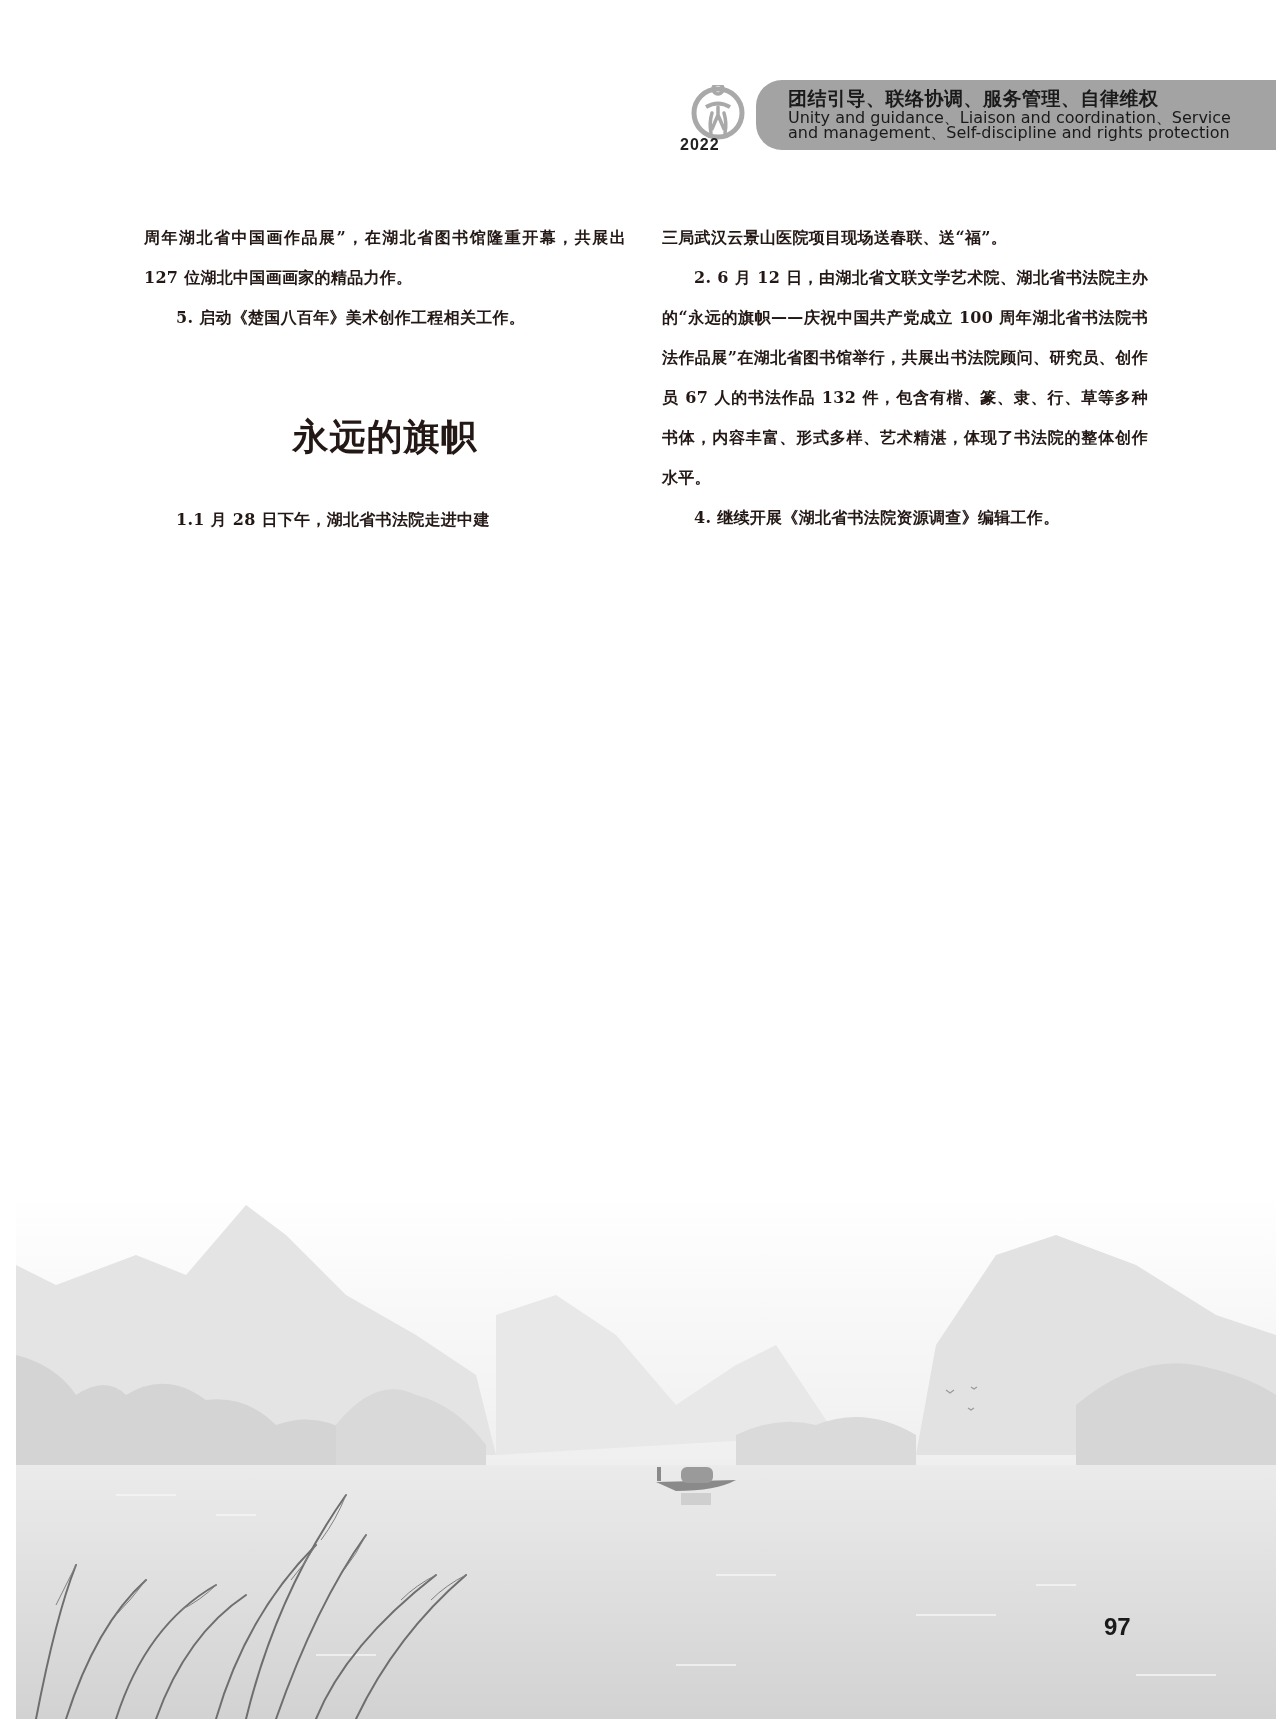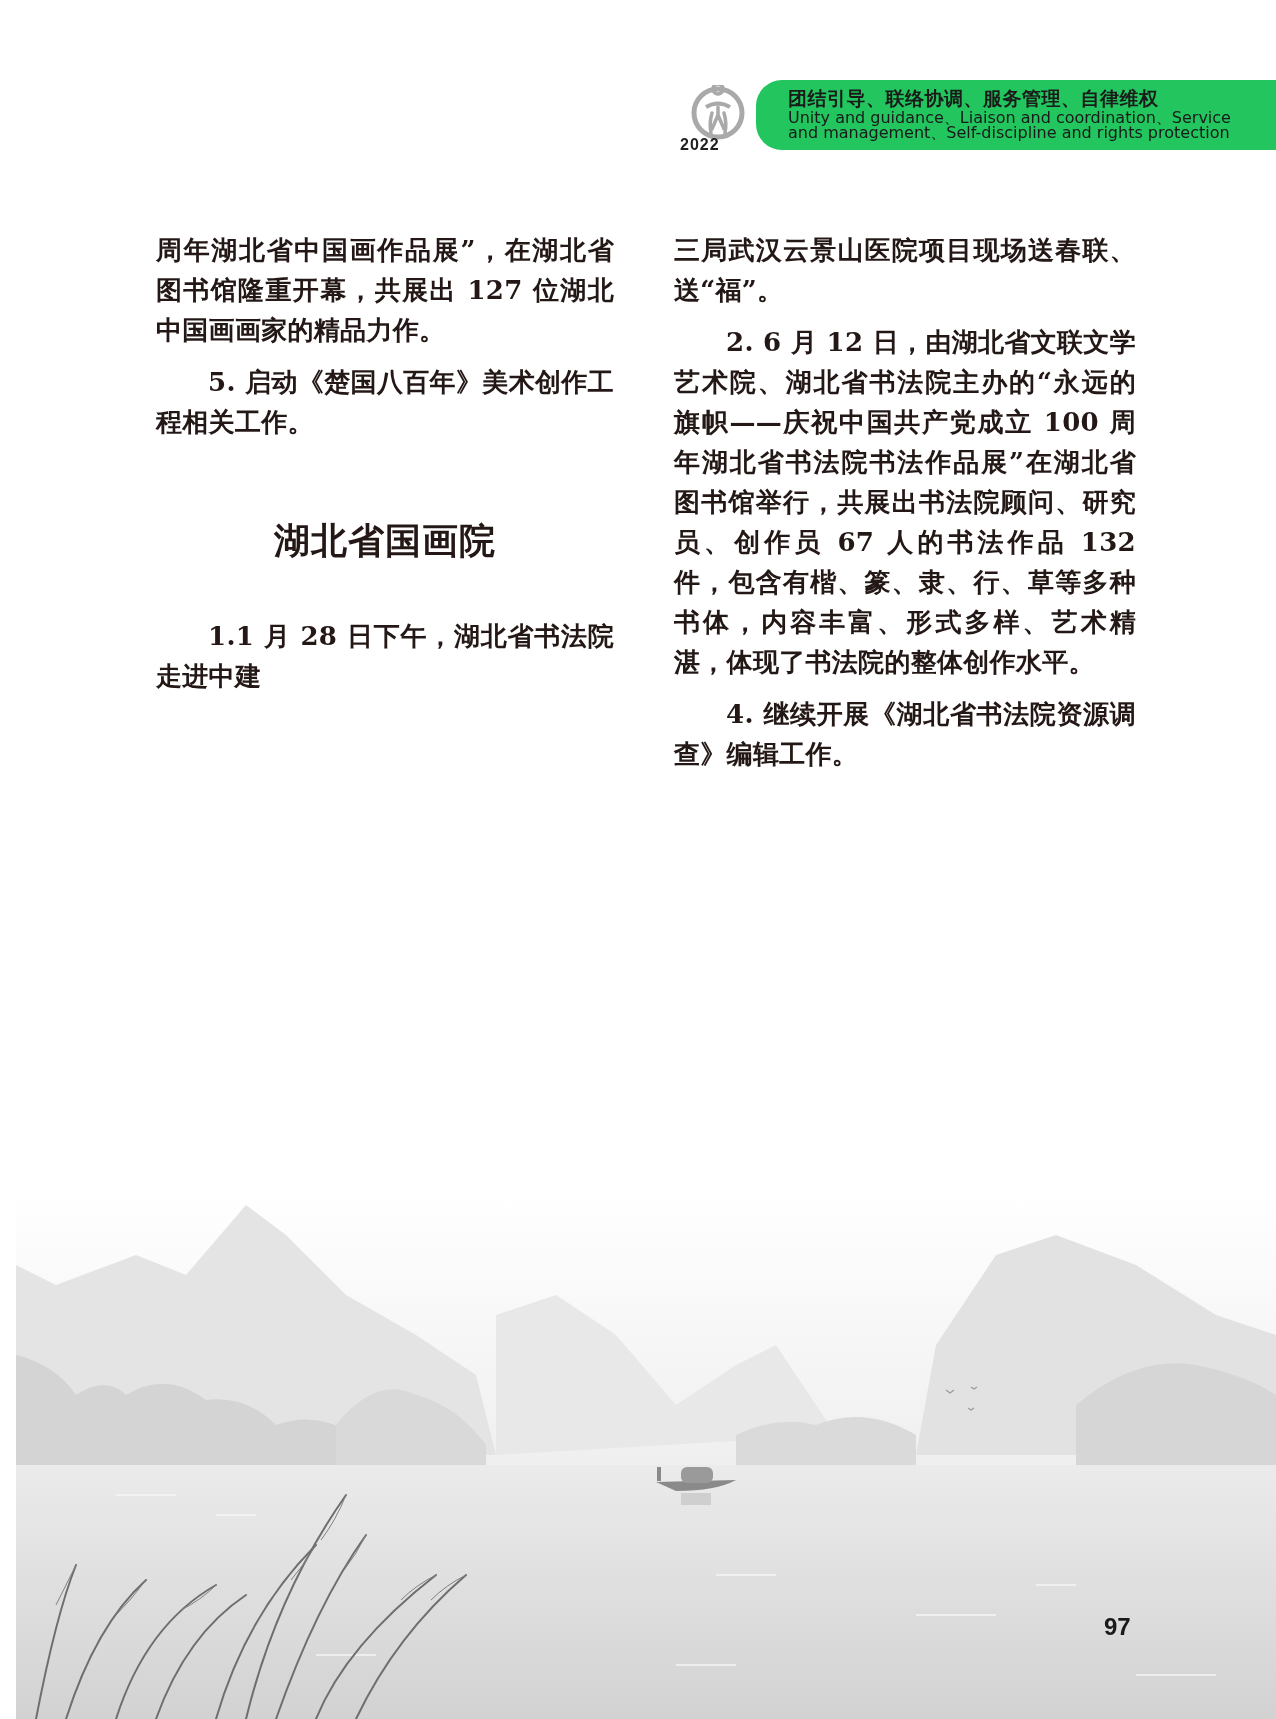--- a/index.html
+++ b/index.html
@@ -12,37 +12,37 @@
   .header { position: absolute; left: 680px; top: 80px; width: 596px; height: 82px; }
   .logo { position: absolute; left: 10px; top: 5px; width: 56px; height: 74px; }
   .logo svg { display: block; }
   .logo-year {
     position: absolute; left: 0; top: 56px; width: 76px; 
     font-family: "Liberation Sans", "DejaVu Sans", sans-serif; font-weight: bold;
     font-size: 16px; letter-spacing: 1px; color: #222;
   }
   .banner {
     position: absolute; left: 76px; top: 0; right: 0; height: 70px;
-    background: #22c55e; border-radius: 26px 0 0 26px;
+    background: #a3a3a3; border-radius: 26px 0 0 26px;
     padding: 7px 10px 0 32px; box-sizing: border-box;
   }
   .banner-zh {
     font-family: "DejaVu Sans", sans-serif; font-weight: bold; font-size: 19px;
     line-height: 23px; color: #1a1a1a; letter-spacing: 0.5px;
   }
   .banner-en {
     font-family: "DejaVu Sans", "Liberation Sans", sans-serif; font-size: 16px;
     line-height: 15px; color: #1a1a1a;
   }
   
   .col { position: absolute; top: 218px; width: 482px; }
   .col.left { left: 144px; }
   .col.right { left: 662px; width: 486px; }
   .para {
-    margin: 12px; font-size: 26px; line-height: 40px; font-weight: bold;
+    margin: 0; font-size: 16px; line-height: 40px; font-weight: bold;
     text-align: justify; color: #231815; letter-spacing: 0.3px;
   }
   .para.indent { text-indent: 2em; }
   .section-title {
     margin: 74px 0 0 0; text-align: center;
     font-family: "DejaVu Sans", sans-serif; font-weight: bold;
     font-size: 36px; line-height: 50px; color: #231815; letter-spacing: 1px;
   }
   .section-gap { height: 38px; }
   
@@ -70,21 +70,21 @@
   <div class="banner">
     <div class="banner-zh">团结引导、联络协调、服务管理、自律维权</div>
     <div class="banner-en">Unity and guidance、Liaison and coordination、Service</div>
     <div class="banner-en">and management、Self-discipline and rights protection</div>
   </div>
 </div>
 
 <div class="col left">
   <p class="para">周年湖北省中国画作品展”，在湖北省图书馆隆重开幕，共展出 127 位湖北中国画画家的精品力作。</p>
   <p class="para indent">5. 启动《楚国八百年》美术创作工程相关工作。</p>
-  <h2 class="section-title">湖北省国画院</h2>
+  <h2 class="section-title">永远的旗帜</h2>
   <div class="section-gap"></div>
   <p class="para indent">1.1 月 28 日下午，湖北省书法院走进中建</p>
 </div>
 
 <div class="col right">
   <p class="para">三局武汉云景山医院项目现场送春联、送“福”。</p>
   <p class="para indent">2. 6 月 12 日，由湖北省文联文学艺术院、湖北省书法院主办的“永远的旗帜——庆祝中国共产党成立 100 周年湖北省书法院书法作品展”在湖北省图书馆举行，共展出书法院顾问、研究员、创作员 67 人的书法作品 132 件，包含有楷、篆、隶、行、草等多种书体，内容丰富、形式多样、艺术精湛，体现了书法院的整体创作水平。</p>
   <p class="para indent">4. 继续开展《湖北省书法院资源调查》编辑工作。</p>
 </div>
 

